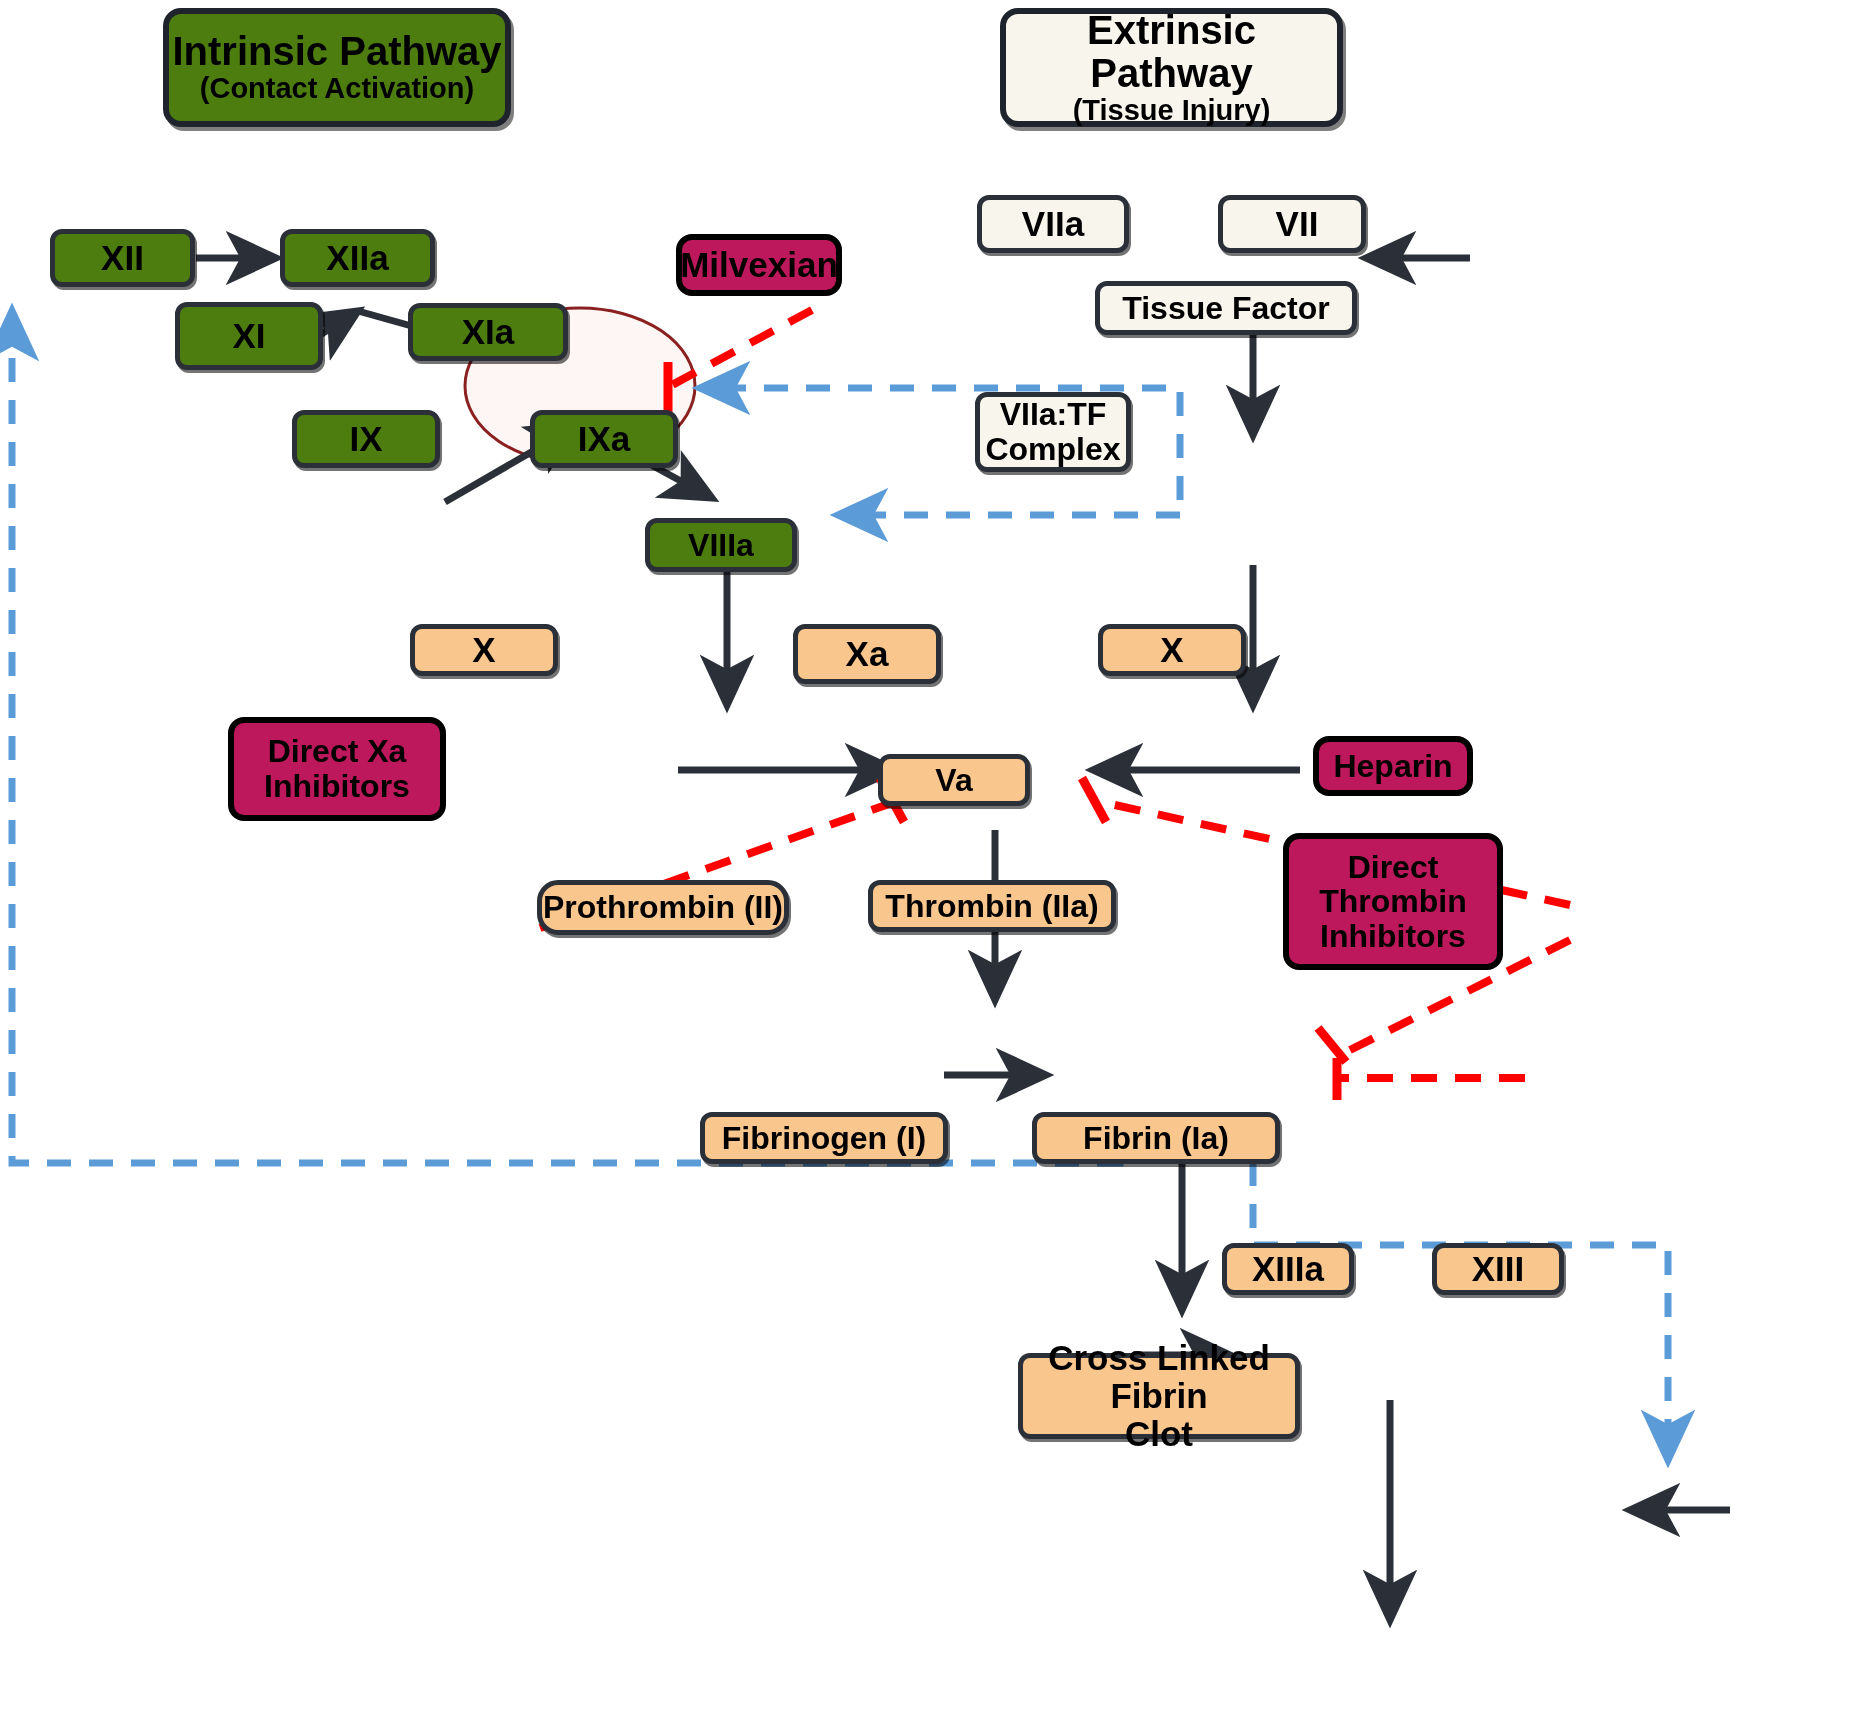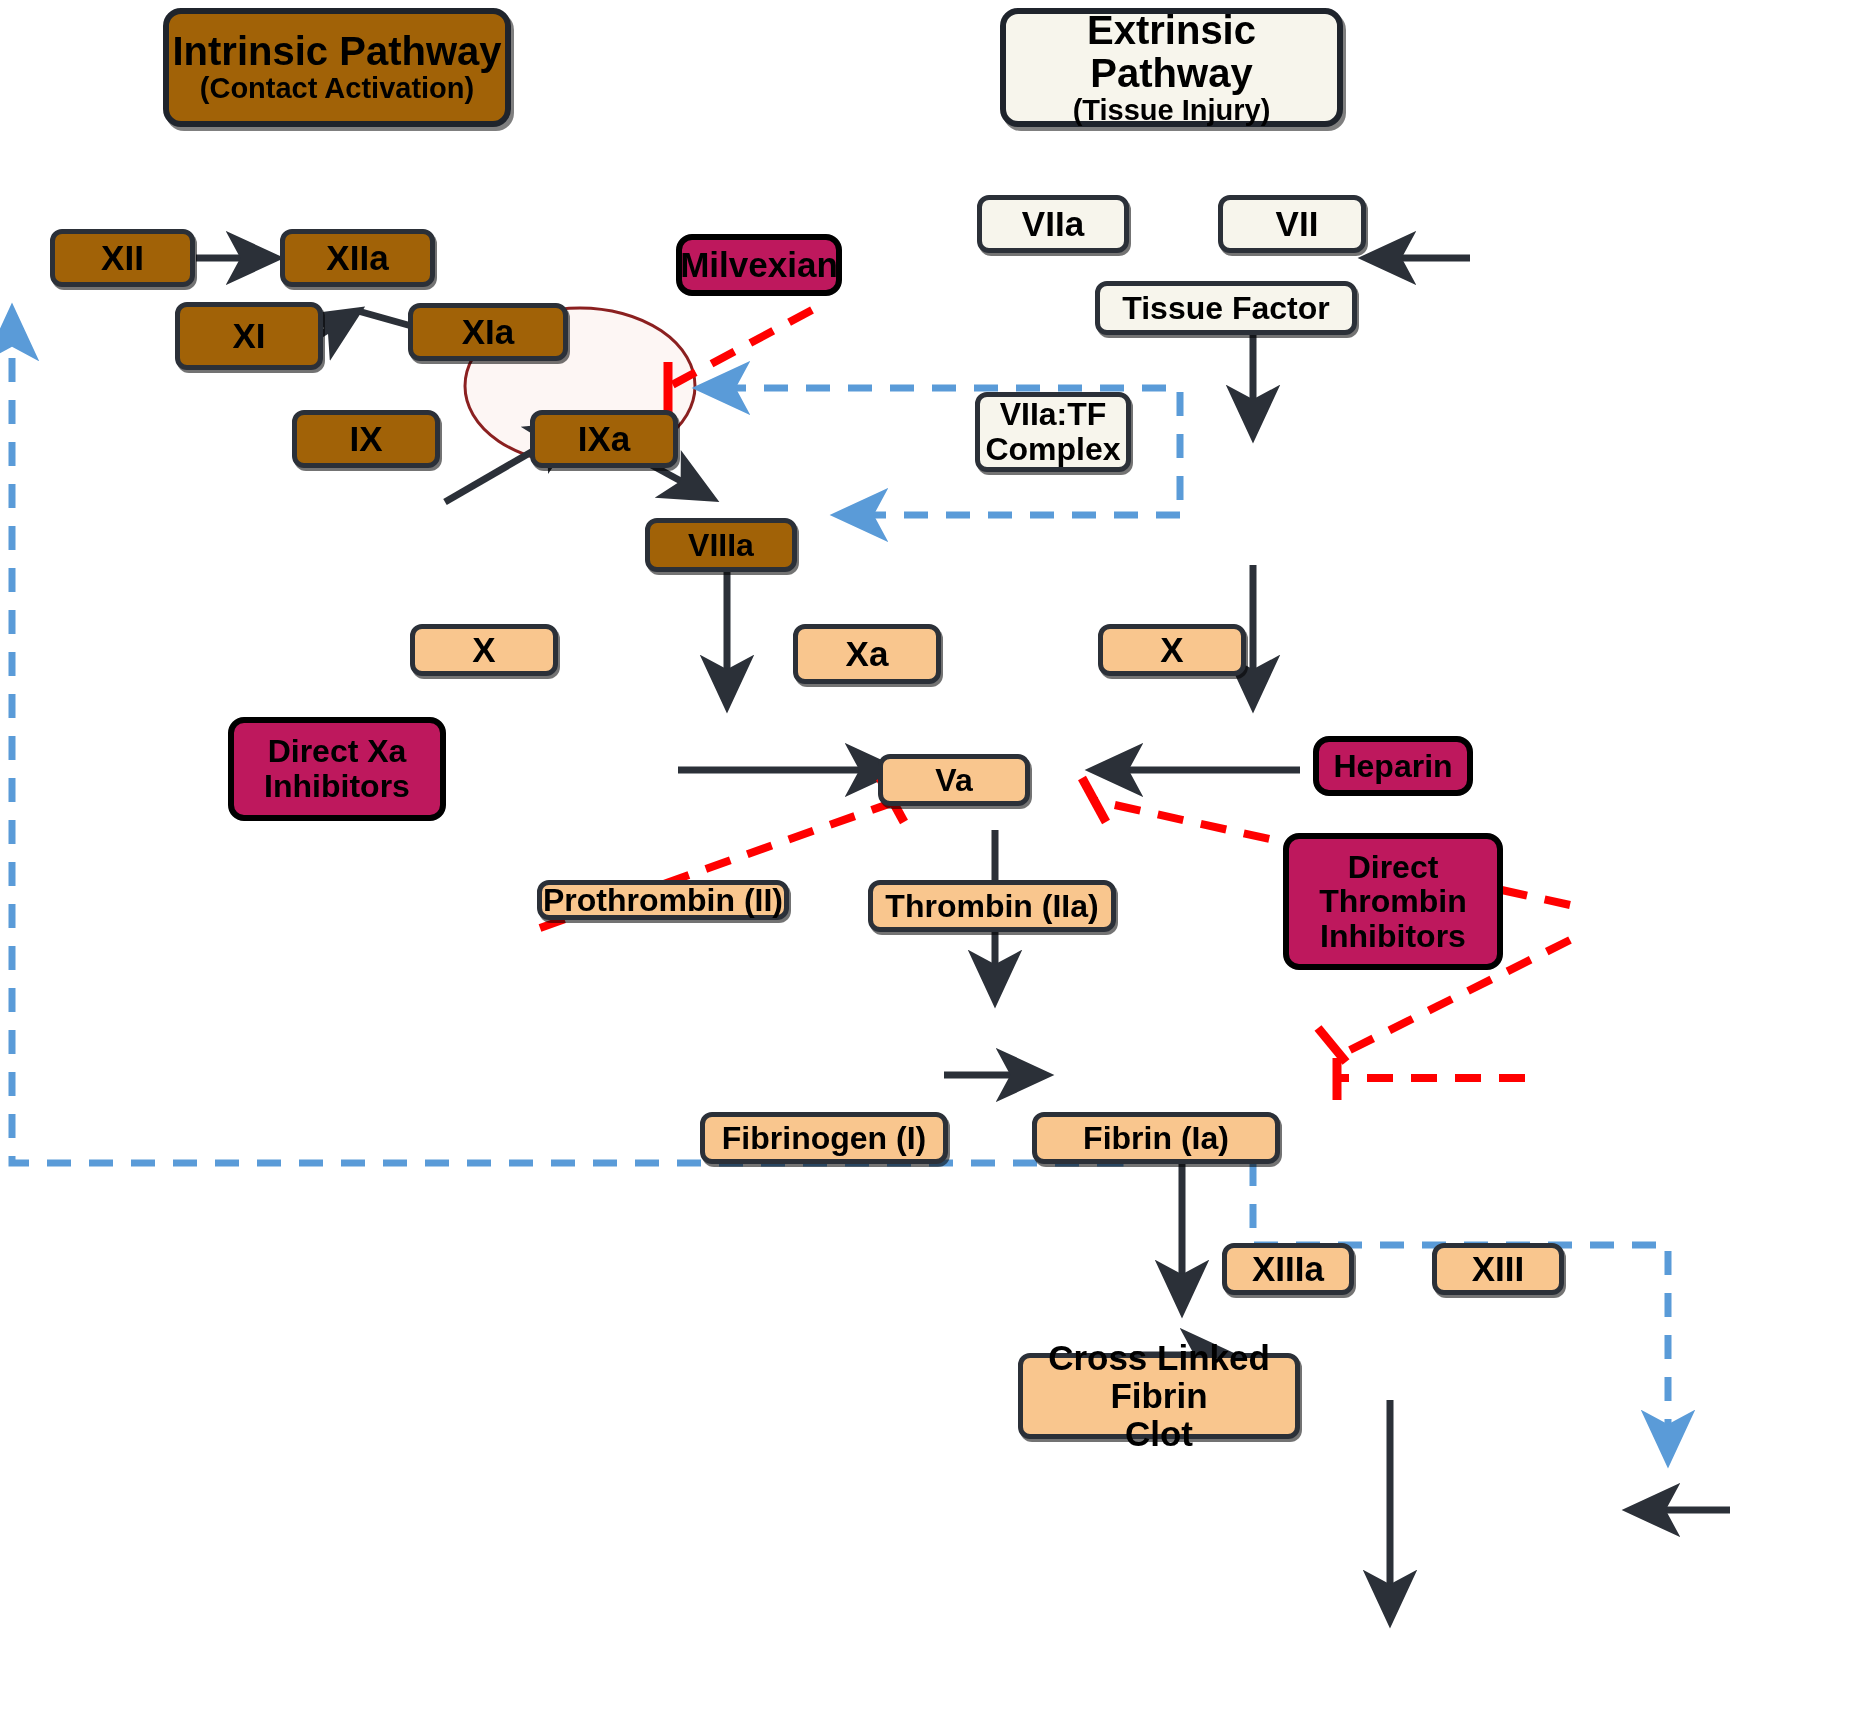--- a/index.html
+++ b/index.html
@@ -2,21 +2,21 @@
 <html><head>
 <meta charset="utf-8">
 <style>
   html,body{margin:0;padding:0;background:#ffffff;}
   body{font-family:"Liberation Sans",sans-serif;}
   #stage{position:relative;width:1865px;height:1715px;background:#ffffff;overflow:hidden;}
   svg.layer{position:absolute;left:0;top:0;width:1865px;height:1715px;}
   .node{position:absolute;box-sizing:border-box;display:flex;align-items:center;justify-content:center;
         text-align:center;font-weight:bold;color:#000000;line-height:1.08;
         border:5px solid #2b3038;border-radius:12px;box-shadow:2px 3px 0 rgba(0,0,0,0.55);}
-  .n-grey{background:#a16207;}
+  .n-grey{background:#4d7c0f;}
   .n-cream{background:#f7f5ec;}
   .n-orange{background:#f9c68e;}
   .n-plain{background:#be185d;border:6px solid #000000;border-radius:16px;box-shadow:none;}
   .hdr{border:6px solid #1f242c;border-radius:18px;box-shadow:3px 4px 0 rgba(0,0,0,0.5);}
   .hdr .l1{font-size:40px;font-weight:bold;display:block;}
   .hdr .l2{font-size:29px;font-weight:bold;display:block;}
   .f30{font-size:32px;}
   .f33{font-size:35px;}
   .stack{display:block;}
 </style>
@@ -124,21 +124,21 @@
   <div class="node n-cream f30" style="left:975px;top:392px;width:156px;height:80px;flex-direction:column;">
     <span class="stack">VIIa:TF</span>
     <span class="stack">Complex</span>
   </div>
 
   <div class="node n-orange f33" style="left:410px;top:624px;width:148px;height:52px;">X</div>
   <div class="node n-orange f33" style="left:793px;top:624px;width:148px;height:60px;">Xa</div>
   <div class="node n-orange f33" style="left:1098px;top:624px;width:148px;height:52px;">X</div>
   <div class="node n-orange f30" style="left:878px;top:754px;width:152px;height:52px;">Va</div>
 
-  <div class="node n-orange f30" style="left:537px;top:880px;width:252px;height:40px;">Prothrombin (II)</div>
+  <div class="node n-orange f30" style="left:537px;top:880px;width:252px;height:55px;border-radius:21px;">Prothrombin (II)</div>
   <div class="node n-orange f30" style="left:868px;top:880px;width:248px;height:52px;">Thrombin (IIa)</div>
 
   <div class="node n-orange f30" style="left:700px;top:1112px;width:248px;height:52px;">Fibrinogen (I)</div>
   <div class="node n-orange f30" style="left:1032px;top:1112px;width:248px;height:52px;">Fibrin (Ia)</div>
 
   <div class="node n-orange f33" style="left:1222px;top:1243px;width:132px;height:52px;">XIIIa</div>
   <div class="node n-orange f33" style="left:1432px;top:1243px;width:132px;height:52px;">XIII</div>
 
   <div class="node n-orange f33" style="left:1018px;top:1353px;width:282px;height:86px;flex-direction:column;">
     <span class="stack">Cross Linked Fibrin</span>

